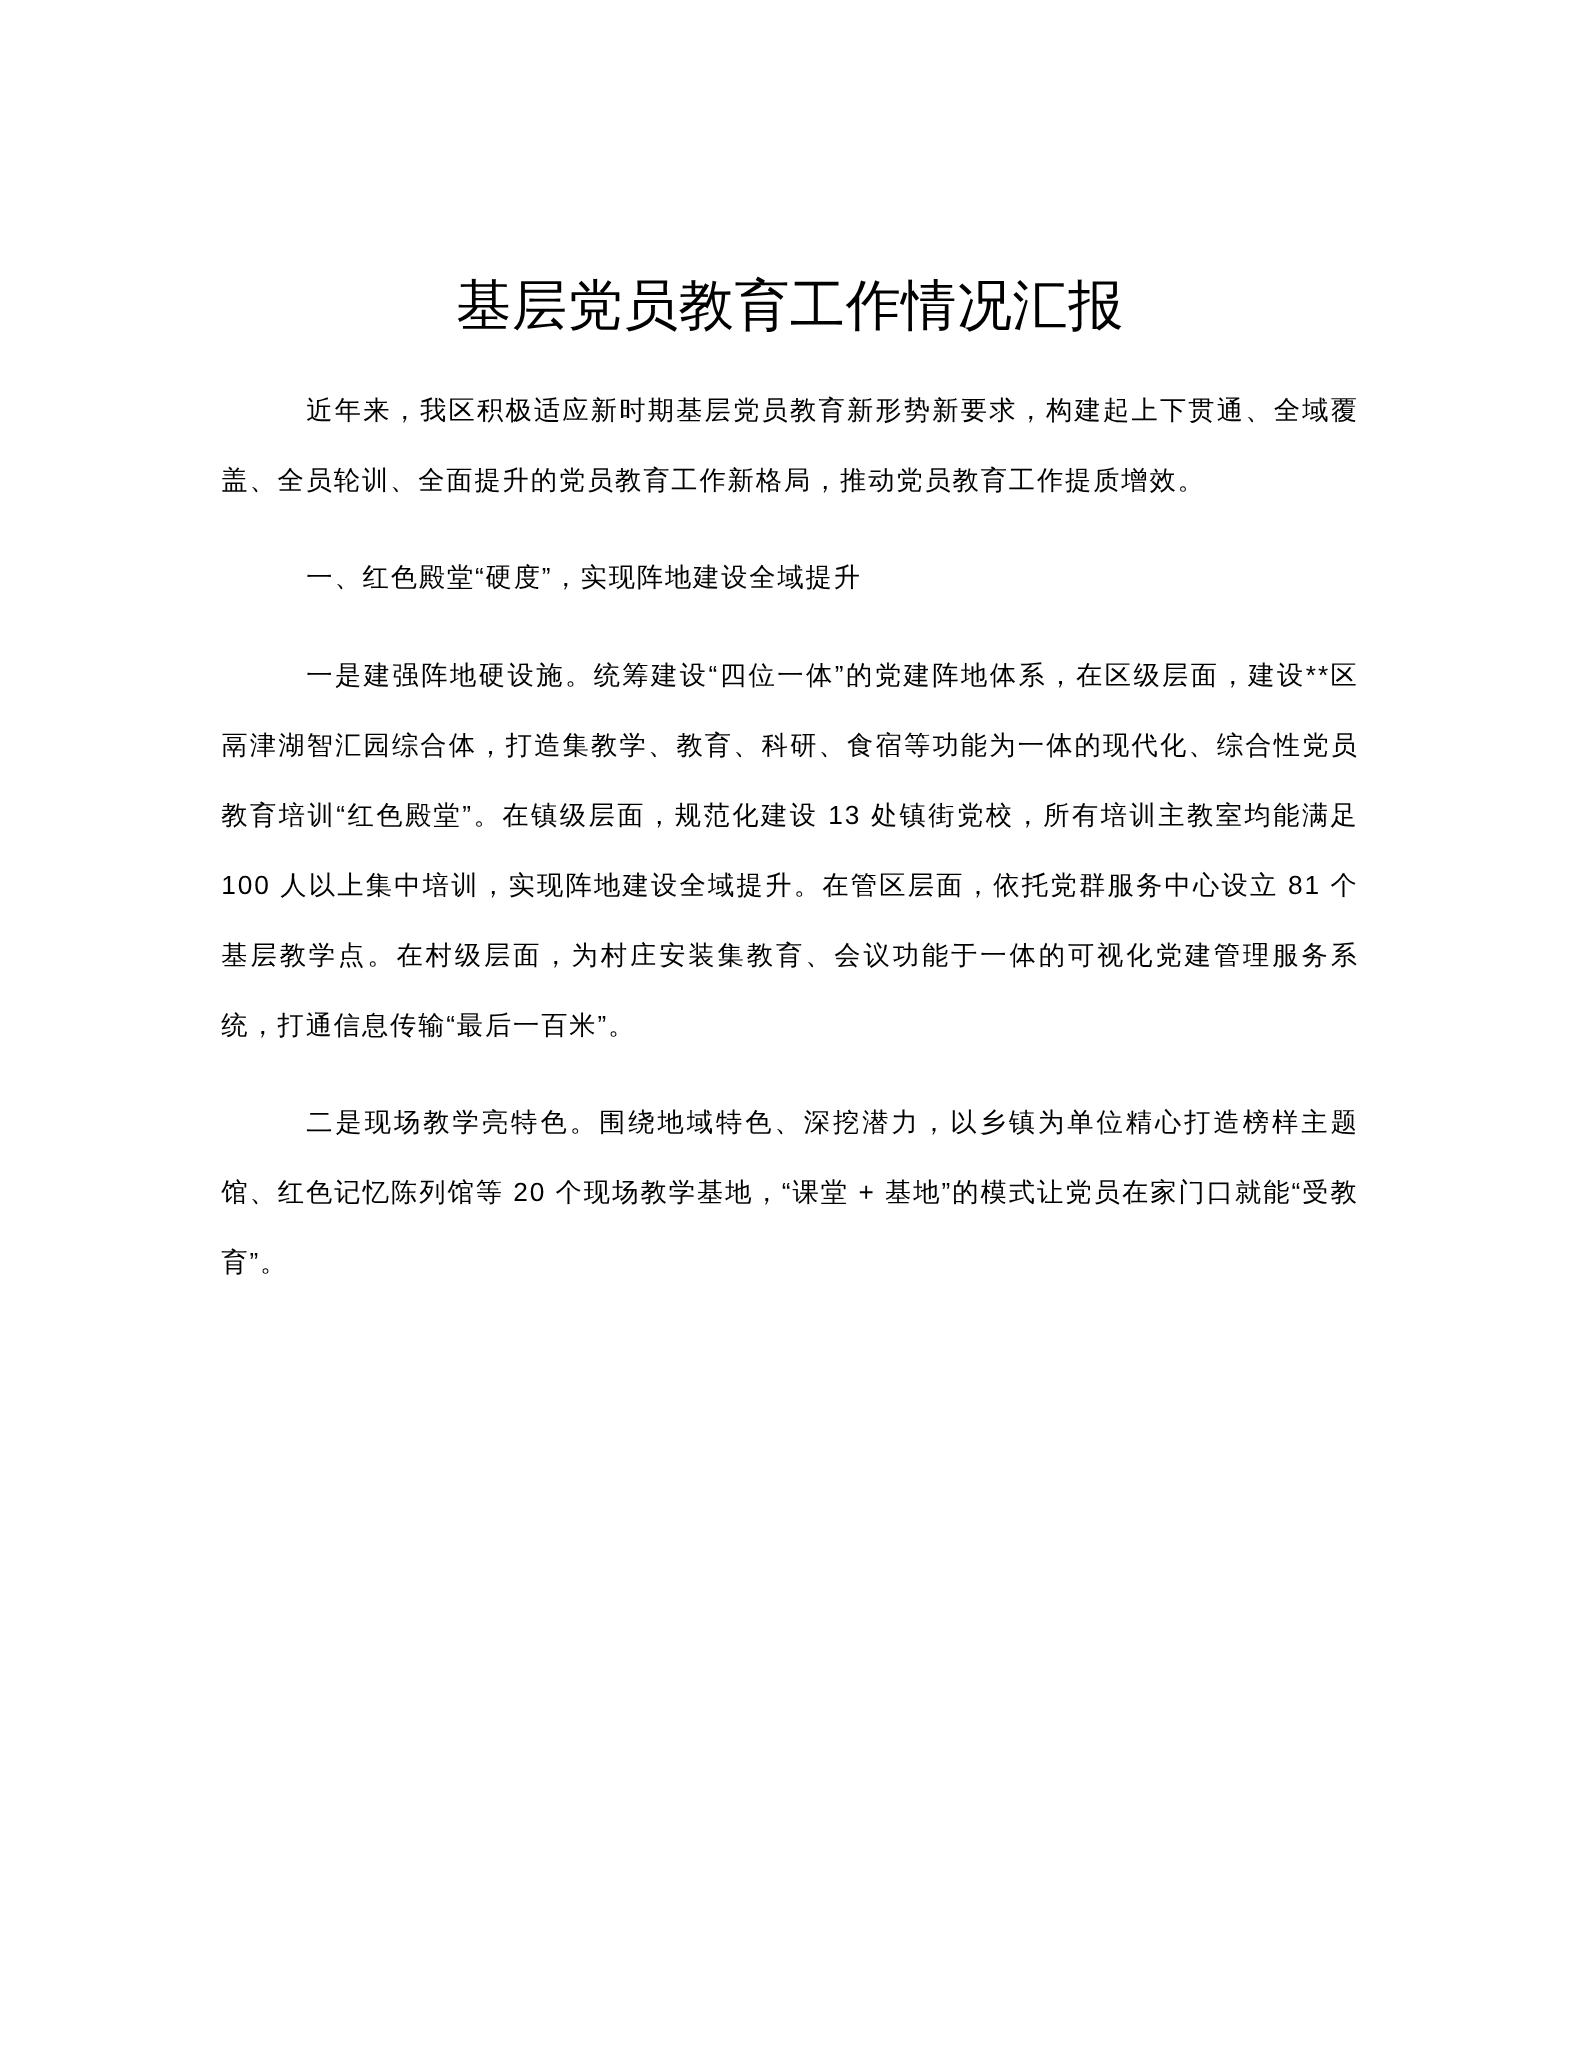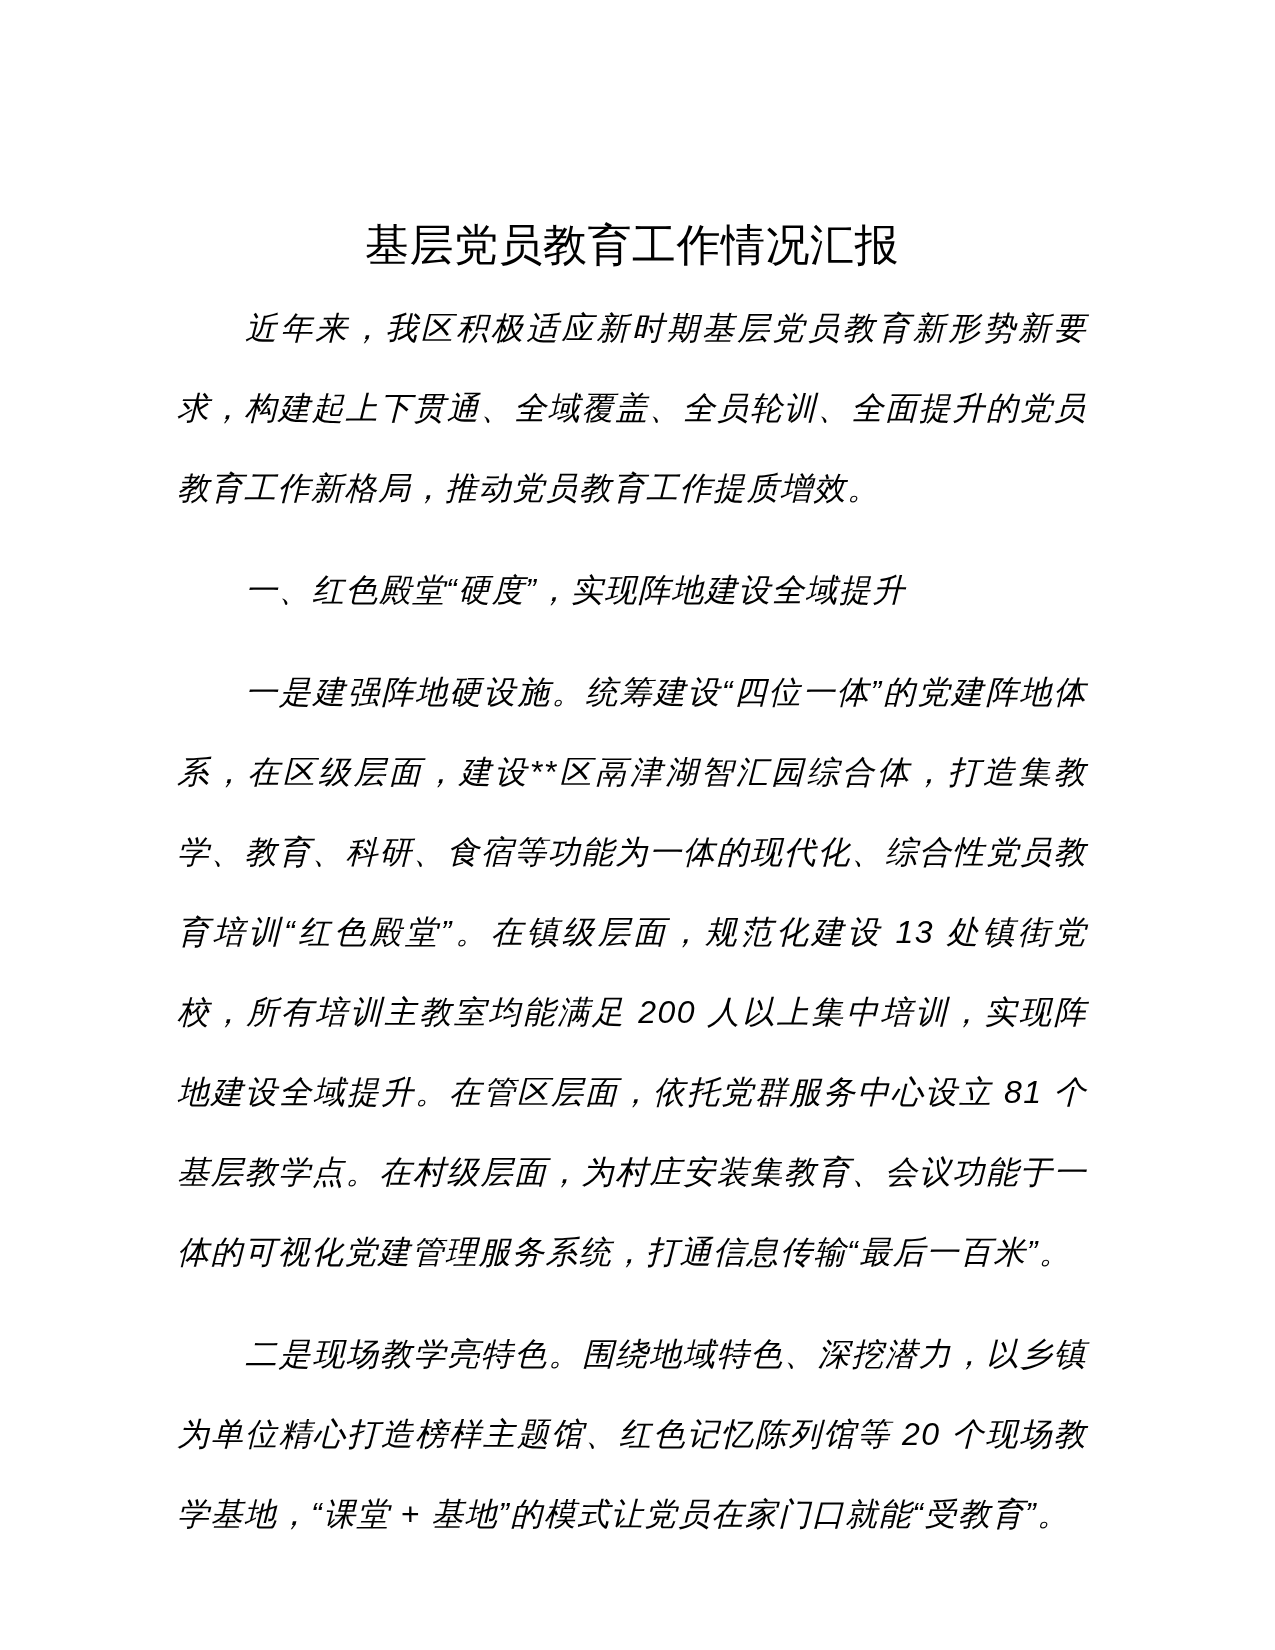--- a/index.html
+++ b/index.html
@@ -20,40 +20,39 @@
     height: 1650px;
     background: #ffffff;
     padding: 222px 188px 0 177px;
   }
   .doc-title {
     font-size: 44px;
     font-weight: 400;
     line-height: 46px;
     text-align: center;
     letter-spacing: 0.5px;
-    margin: 0 0 20px 0;
+    margin: 0 0 33px 0;
   }
   .para {
-    font-size: 32px;
-    line-height: 80px;
+    font-size: 21px;
+    line-height: 56px;
     letter-spacing: 1.5px;
     text-align: justify;
     text-indent: 68px;
     margin: 0 0 22px 0;
     word-break: break-all;
-    font-style: italic;
   }
   .para.heading {
     font-weight: 400; 
   }
 </style>
 </head>
 <body>
 
 <div class="page">
   <h1 class="doc-title">基层党员教育工作情况汇报</h1>
   <div>
       <p class="para">近年来，我区积极适应新时期基层党员教育新形势新要求，构建起上下贯通、全域覆盖、全员轮训、全面提升的党员教育工作新格局，推动党员教育工作提质增效。</p>
       <p class="para heading">一、红色殿堂“硬度”，实现阵地建设全域提升</p>
-      <p class="para">一是建强阵地硬设施。统筹建设“四位一体”的党建阵地体系，在区级层面，建设**区鬲津湖智汇园综合体，打造集教学、教育、科研、食宿等功能为一体的现代化、综合性党员教育培训“红色殿堂”。在镇级层面，规范化建设 13 处镇街党校，所有培训主教室均能满足 200 人以上集中培训，实现阵地建设全域提升。在管区层面，依托党群服务中心设立 81 个基层教学点。在村级层面，为村庄安装集教育、会议功能于一体的可视化党建管理服务系统，打通信息传输“最后一百米”。</p>
+      <p class="para">一是建强阵地硬设施。统筹建设“四位一体”的党建阵地体系，在区级层面，建设**区鬲津湖智汇园综合体，打造集教学、教育、科研、食宿等功能为一体的现代化、综合性党员教育培训“红色殿堂”。在镇级层面，规范化建设 13 处镇街党校，所有培训主教室均能满足 100 人以上集中培训，实现阵地建设全域提升。在管区层面，依托党群服务中心设立 81 个基层教学点。在村级层面，为村庄安装集教育、会议功能于一体的可视化党建管理服务系统，打通信息传输“最后一百米”。</p>
       <p class="para">二是现场教学亮特色。围绕地域特色、深挖潜力，以乡镇为单位精心打造榜样主题馆、红色记忆陈列馆等 20 个现场教学基地，“课堂 + 基地”的模式让党员在家门口就能“受教育”。</p>
     </div>
 </div>
 
 </body></html>

